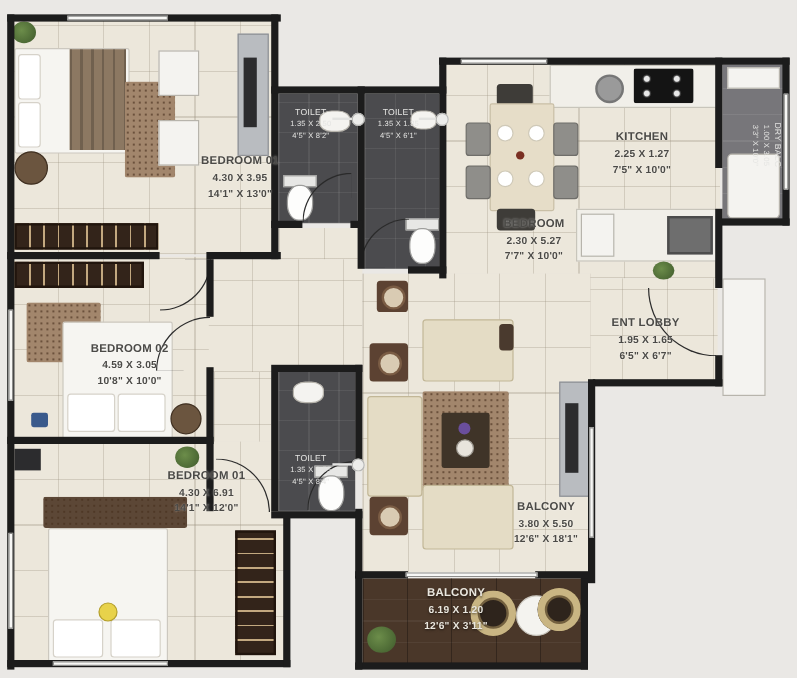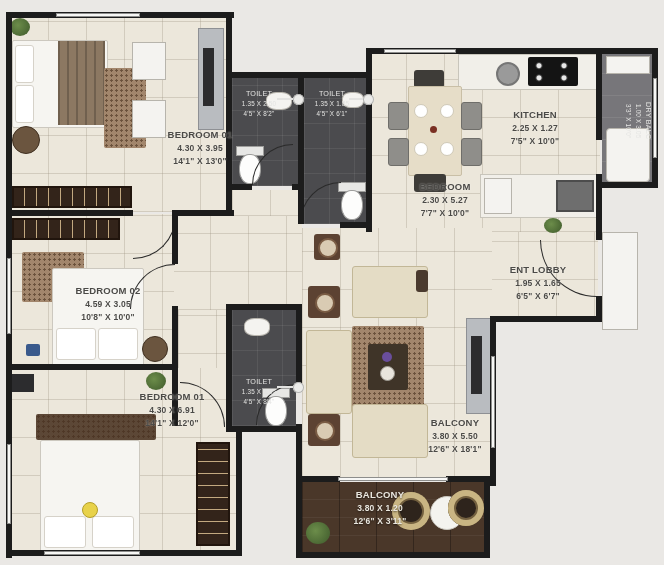--- a/index.html
+++ b/index.html
@@ -288,17 +288,17 @@
     <div>4.30 X 6.91</div>
     <div>14'1" X 12'0"</div>
   </div>
   <div class="rl" style="left:400px;top:416px;width:110px">
     <div class="nm">BALCONY</div>
     <div>3.80 X 5.50</div>
     <div>12'6" X 18'1"</div>
   </div>
   <div class="rl lt" style="left:328px;top:488px;width:104px">
     <div class="nm">BALCONY</div>
-    <div>3.80 X 1.20</div>
+    <div>6.19 X 1.20</div>
     <div>12'6" X 3'11"</div>
   </div>
 
 </div>
 
 </body></html>

